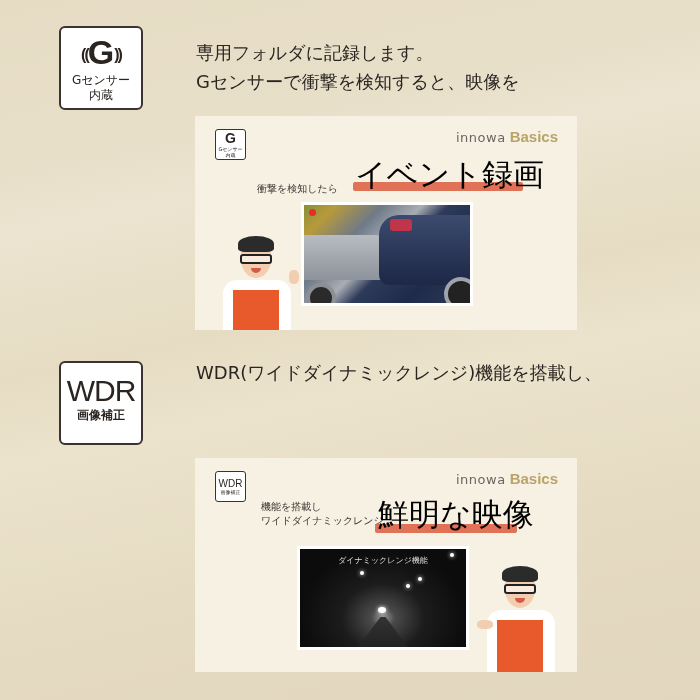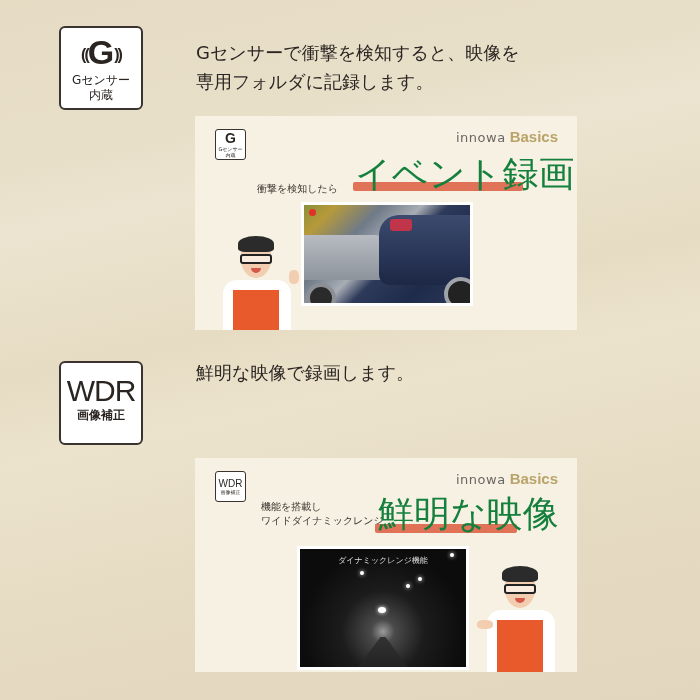--- a/index.html
+++ b/index.html
@@ -19,21 +19,21 @@
 .panel{position:absolute;left:195px;width:382px;background:#f6f1e2;overflow:hidden}
 .panel.g{top:116px;height:214px}
 .panel.w{top:458px;height:214px}
 .mini{position:absolute;left:20px;top:13px;width:31px;height:31px;border:1.5px solid #3a3330;border-radius:3px;background:#fff;text-align:center;font-size:5px;line-height:6px}
 .mini .mg{font-family:"Liberation Sans",sans-serif;font-weight:bold;font-size:14px;line-height:15px;margin-top:1px}
 .mini .mw{font-family:"Liberation Sans",sans-serif;font-size:10px;line-height:11px;margin-top:6px}
 .brand{position:absolute;right:19px;top:12px;font-size:13px;white-space:nowrap}
 .brand .b1{color:#6b6663;font-family:"DejaVu Sans",sans-serif;letter-spacing:0.5px}
 .brand .b2{color:#b9a36a;font-weight:bold;font-family:"Liberation Sans",sans-serif;font-size:15px;margin-left:4px}
 .small{position:absolute;font-size:10px;color:#3a3330;white-space:nowrap;line-height:14px}
-.big{position:absolute;font-size:36px;color:#15803d;white-space:nowrap;line-height:32px;z-index:2}
+.big{position:absolute;font-size:31px;color:#000000;white-space:nowrap;line-height:32px;z-index:2}
 .uline{position:absolute;height:9px;background:#e07258;z-index:1;border-radius:2px}
 .photo{position:absolute;background:#fff;padding:3px}
 .photo .img{width:100%;height:100%;position:relative;overflow:hidden}
 .car{background:linear-gradient(135deg,#8a8f3a 0%,#b79a3a 12%,#6f7a88 30%,#a8adb4 45%,#2e3a5a 55%,#1f2b4a 75%,#2b3856 100%)}
 .car .c1{position:absolute;left:0;top:30px;width:55%;height:45px;background:linear-gradient(180deg,#b8bcc2,#8d939b);border-radius:0 20px 0 0}
 .car .c2{position:absolute;right:0;top:10px;width:55%;height:70px;background:linear-gradient(180deg,#3b4a6e,#1d2746);border-radius:20px 0 0 10px}
 .car .tl{position:absolute;left:52%;top:14px;width:22px;height:12px;background:#c0354a;border-radius:3px}
 .car .wh1{position:absolute;left:2px;bottom:-10px;width:30px;height:30px;border-radius:50%;background:#2a2a2a;border:4px solid #8c8f94}
 .car .wh2{position:absolute;right:-8px;bottom:-8px;width:34px;height:34px;border-radius:50%;background:#222;border:4px solid #9fa3aa}
 .car .rec{position:absolute;left:5px;top:4px;width:7px;height:7px;border-radius:50%;background:#e0302a}
@@ -52,22 +52,22 @@
 </style>
 </head>
 <body>
 
 <div class="badge g">
   <div class="gl"><span class="wv">((</span><span>G</span><span class="wv">))</span></div>
   <div class="s1">Gセンサー</div>
   <div class="s1">内蔵</div>
 </div>
 <div class="desc g">
+  <div>専用フォルダに記録します。</div>
   <div>Gセンサーで衝撃を検知すると、映像を</div>
-  <div>専用フォルダに記録します。</div>
 </div>
 <div class="panel g">
   <div class="mini">
     <div class="mg">G</div>
     <div>Gセンサー</div>
     <div>内蔵</div>
   </div>
   <div class="brand"><span class="b1">innowa</span><span class="b2">Basics</span></div>
   <div class="small" style="left:62px;top:66px">衝撃を検知したら</div>
   <div class="uline" style="left:158px;top:66px;width:170px"></div>
@@ -91,33 +91,33 @@
       <div class="mouth"></div>
     <div class="hand" style="left:70px;top:30px"></div>
   </div>
 </div>
 
 <div class="badge w">
   <div class="wdr">WDR</div>
   <div class="s2">画像補正</div>
 </div>
 <div class="desc w">
-  <div>鮮明な映像で録画します。</div>
+  <div>WDR(ワイドダイナミックレンジ)機能を搭載し、</div>
 </div>
 <div class="panel w">
   <div class="mini">
     <div class="mw">WDR</div>
     <div>画像補正</div>
   </div>
   <div class="brand"><span class="b1">innowa</span><span class="b2">Basics</span></div>
   <div class="small" style="left:66px;top:42px">機能を搭載し</div>
   <div class="small" style="left:66px;top:56px">ワイドダイナミックレンジ</div>
   <div class="uline" style="left:180px;top:66px;width:142px"></div>
   <div class="big" style="left:183px;top:40px">鮮明な映像</div>
-  <div class="photo" style="left:102px;top:88px;width:172px;height:124px">
+  <div class="photo" style="left:102px;top:88px;width:172px;height:104px">
     <div class="img tun">
       <div class="cap">ダイナミックレンジ機能</div>
       <div class="lt" style="left:60px;top:22px"></div>
       <div class="lt" style="left:150px;top:4px"></div>
       <div class="lt" style="left:106px;top:35px"></div>
       <div class="lt" style="left:118px;top:28px"></div>
       <div class="lt" style="left:78px;top:58px;width:8px;height:6px"></div>
       <div class="road"></div>
     </div>
   </div>

